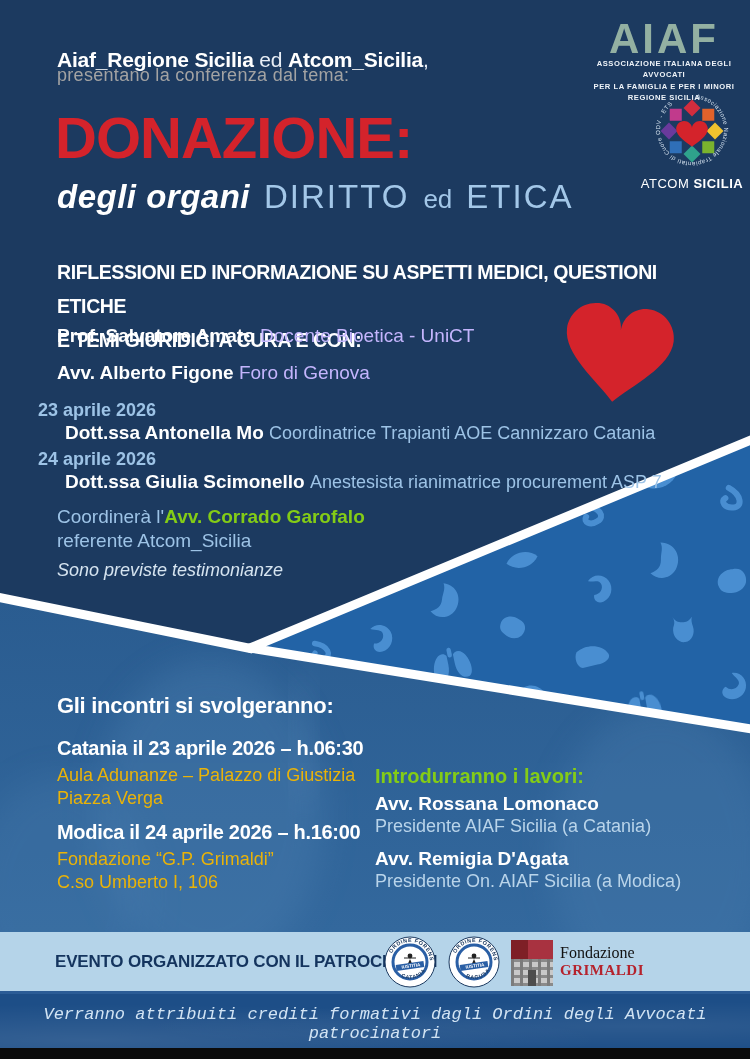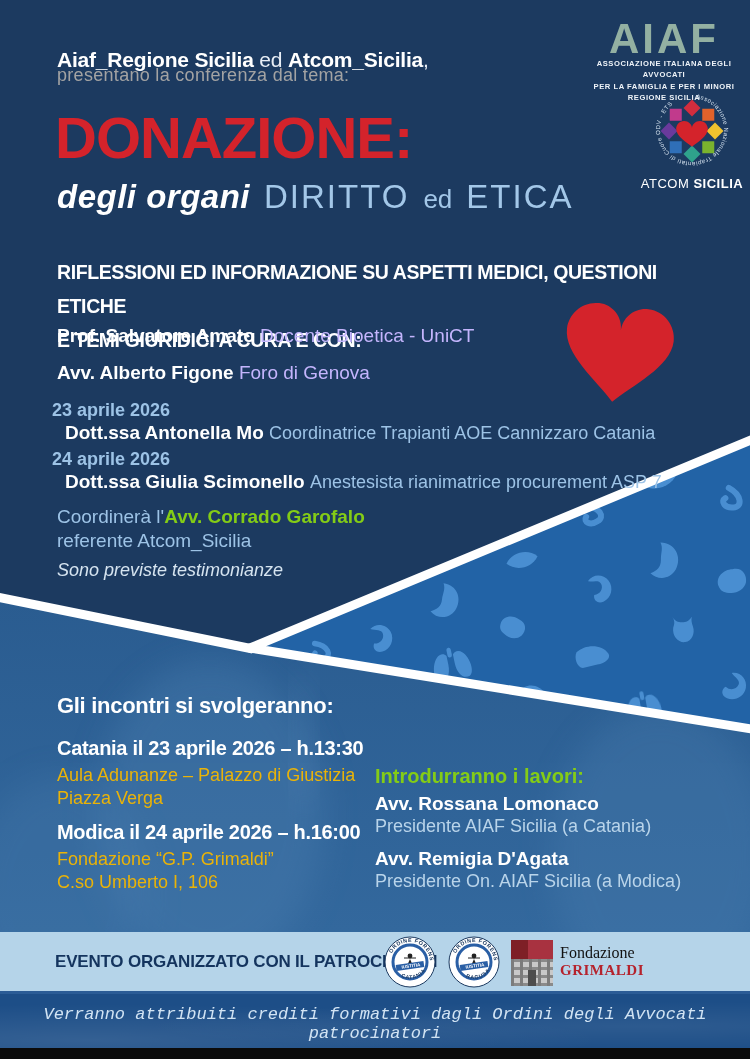--- a/index.html
+++ b/index.html
@@ -26,21 +26,21 @@
   .title-qual{font-size:33px;font-style:italic;font-weight:600;color:#fff;letter-spacing:0.5px;}
   .title-light{font-size:33px;font-weight:300;color:#a3c7e8;letter-spacing:2px;}
   .title-conj{font-size:26px;font-weight:300;color:#a3c7e8;}
   
   .descr{left:57px;top:255px;width:660px;font-size:19.5px;font-weight:800;color:#fff;
     letter-spacing:-0.4px;line-height:1.75;}
   
   .sp-row{left:57px;font-size:19px;color:#fff;}
   .sp-row .nm{font-weight:800;}
   .sp-row .rl{font-weight:400;color:#c4b5fd;}
-  .date-lbl{left:52px;font-size:18px;font-weight:800;color:#9dc3e6;}
+  .date-lbl{left:38px;font-size:18px;font-weight:800;color:#9dc3e6;}
   .ds-row{left:65px;font-size:19px;color:#fff;}
   .ds-row .nm{font-weight:800;}
   .ds-row .rl{font-weight:400;color:#9dc3e6;font-size:18px;}
   .coord{left:57px;top:505px;font-size:19px;color:#9dc3e6;line-height:1.25;}
   .coord .nm{font-weight:700;color:#84cc16;}
   .note{left:57px;top:560px;font-size:18px;font-style:italic;color:#d6e4f0;}
   
   .venues-head{left:57px;top:693px;font-size:22px;font-weight:800;color:#fff;letter-spacing:-0.3px;}
   .v-title{left:57px;font-size:20px;font-weight:800;color:#fff;letter-spacing:-0.3px;}
   .v-line{left:57px;font-size:18px;color:#eab308;}
@@ -251,21 +251,21 @@
   </div>
 
   <div class="abs coord z2">
     <div><span>Coordinerà l'</span><span class="nm">Avv. Corrado Garofalo</span></div>
     <div>referente Atcom_Sicilia</div>
   </div>
   <div class="abs note z2">Sono previste testimonianze</div>
 
   <div class="abs venues-head z2">Gli incontri si svolgeranno:</div>
 
-  <div class="abs v-title z2" style="top:737px">Catania il 23 aprile 2026 – h.13:30</div>
+  <div class="abs v-title z2" style="top:737px">Catania il 23 aprile 2026 – h.06:30</div>
   <div class="abs v-line z2" style="top:765px">Aula Adunanze – Palazzo di Giustizia</div>
   <div class="abs v-line z2" style="top:788px">Piazza Verga</div>
 
   <div class="abs v-title z2" style="top:821px">Modica il 24 aprile 2026 – h.16:00</div>
   <div class="abs v-line z2" style="top:849px">Fondazione “G.P. Grimaldi”</div>
   <div class="abs v-line z2" style="top:872px">C.so Umberto I, 106</div>
 
   <div class="abs intro-head z2">Introdurranno i lavori:</div>
   <div class="abs i-name z2" style="top:793px">Avv. Rossana Lomonaco</div>
   <div class="abs i-role z2" style="top:816px">Presidente AIAF Sicilia (a Catania)</div>

